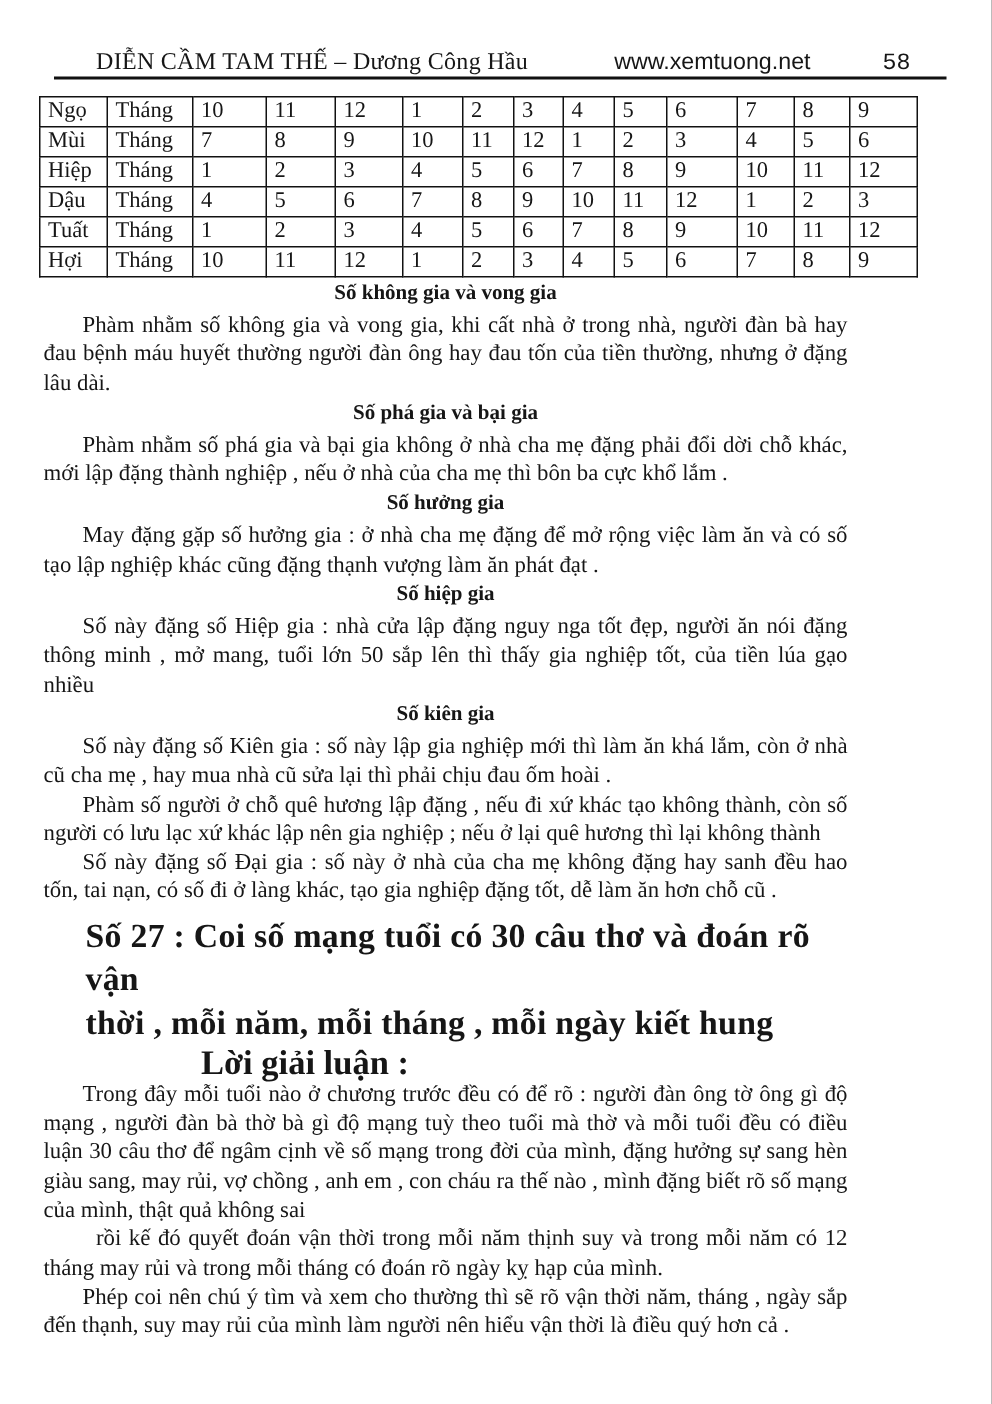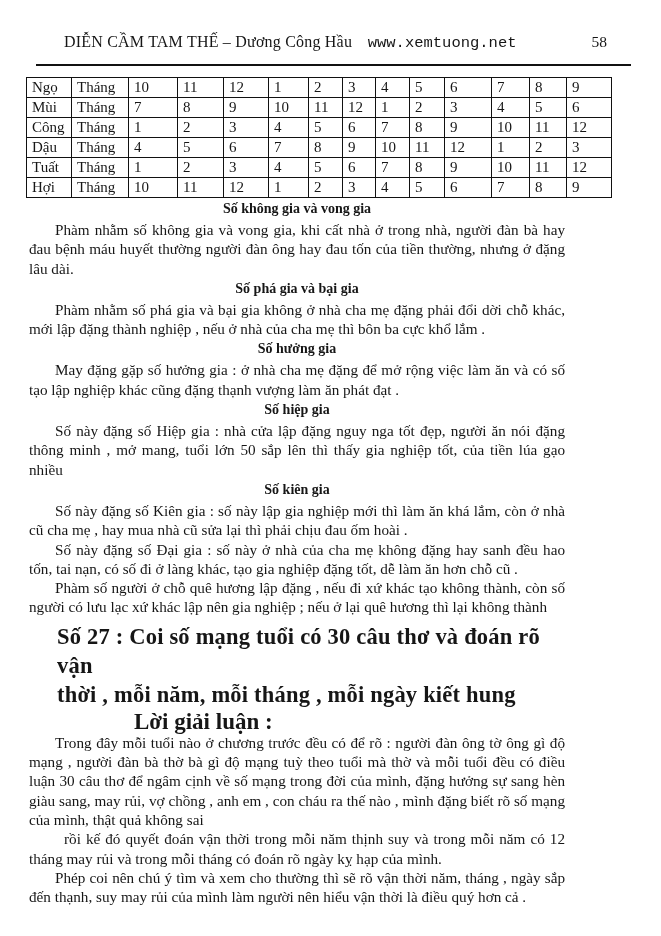--- a/index.html
+++ b/index.html
@@ -4,28 +4,27 @@
 <style>
   html,body{margin:0;padding:0;background:#888;}
   .page{
     width:661px;height:936px;background:#ffffff;color:#161616;
     font-family:"Liberation Serif", serif;
     position:relative;box-sizing:border-box;overflow:hidden;
   }
   
   .header{
     margin:33px 30px 0 36px;
-    padding-bottom:12px;
     border-bottom:2px solid #111;
     display:flex;align-items:baseline;
     font-size:16px;
   }
   .header .title{flex:1;margin-left:28px;letter-spacing:.2px;}
-  .header .site{font-family:Liberation Mono, monospace;font-size:15.5px;}
-  .header .pagenum{font-family:Liberation Serif, serif;font-size:15.5px;margin-left:75px;margin-right:24px;}
+  .header .site{font-family:Liberation Sans, sans-serif;font-size:15.5px;}
+  .header .pagenum{font-family:Liberation Mono, monospace;font-size:15.5px;margin-left:48px;margin-right:24px;}
   
   table.month-table{
     border-collapse:collapse;
     margin:11px 0 0 26px;
     table-layout:fixed;width:585px;padding-left:28px;
   }
   table.month-table td{
     border:1px solid #111;
     font-size:15px;line-height:17px;
     padding:0 0 1px 5px;height:18px;
@@ -107,21 +106,21 @@
         <td>11</td>
         <td>12</td>
         <td>1</td>
         <td>2</td>
         <td>3</td>
         <td>4</td>
         <td>5</td>
         <td>6</td>
       </tr>
       <tr>
-        <td>Công</td>
+        <td>Hiệp</td>
         <td>Tháng</td>
         <td>1</td>
         <td>2</td>
         <td>3</td>
         <td>4</td>
         <td>5</td>
         <td>6</td>
         <td>7</td>
         <td>8</td>
         <td>9</td>
@@ -190,22 +189,22 @@
 
     <div class="sec-heading">Số hưởng gia</div>
     <p class="para">May đặng gặp số hưởng gia : ở nhà cha mẹ đặng để mở rộng việc làm ăn và có số tạo lập nghiệp khác cũng đặng thạnh vượng làm ăn phát đạt .</p>
 
     <div class="sec-heading">Số hiệp gia</div>
     <p class="para">Số này đặng số Hiệp gia : nhà cửa lập đặng  nguy nga tốt đẹp, người ăn nói đặng thông minh , mở mang, tuổi lớn 50 sắp lên thì thấy gia nghiệp tốt, của tiền lúa gạo nhiều</p>
 
     <div class="sec-heading">Số kiên gia</div>
     <p class="para">Số này đặng số Kiên gia : số này lập gia nghiệp mới thì làm ăn khá lắm, còn ở nhà cũ cha mẹ , hay mua nhà cũ sửa lại thì phải chịu đau ốm hoài .</p>
 
+    <p class="para">Phàm số người ở chỗ quê hương lập đặng , nếu đi xứ khác tạo không thành, còn số người có lưu lạc xứ khác lập nên gia nghiệp ; nếu ở lại quê hương thì lại không thành</p>
     <p class="para">Số này đặng số Đại gia : số này ở nhà của cha mẹ không đặng hay sanh đều hao tốn, tai nạn, có số đi ở làng khác, tạo gia nghiệp đặng tốt, dễ làm ăn hơn chỗ cũ .</p>
-    <p class="para">Phàm số người ở chỗ quê hương lập đặng , nếu đi xứ khác tạo không thành, còn số người có lưu lạc xứ khác lập nên gia nghiệp ; nếu ở lại quê hương thì lại không thành</p>
 
     <div class="chapter-heading">
       <div>Số 27 : Coi số mạng tuổi có 30 câu thơ và đoán rõ vận</div>
       <div>thời , mỗi năm, mỗi tháng , mỗi ngày kiết hung</div>
     </div>
 
     <div class="sub-heading offset-1">Lời giải luận :</div>
     <p class="para">Trong đây mỗi tuổi nào ở chương trước đều có để rõ : người đàn ông tờ ông gì độ mạng , người đàn bà thờ bà gì độ mạng tuỳ theo tuổi mà thờ và mỗi tuổi đều có điều luận 30 câu thơ để ngâm cịnh về số mạng trong đời của mình, đặng hưởng sự sang hèn giàu sang, may rủi, vợ chồng , anh em , con cháu ra thế nào , mình đặng biết rõ số mạng của mình, thật quả không sai</p>
     <p class="para more-indent">rồi kế đó quyết đoán vận thời trong mỗi năm thịnh suy và trong mỗi năm có 12 tháng may rủi và trong mỗi tháng có đoán rõ ngày kỵ hạp của mình.</p>
     <p class="para">Phép coi nên chú ý tìm và xem cho thường thì sẽ rõ vận thời năm, tháng , ngày sắp đến thạnh, suy may rủi của mình làm người nên hiểu vận thời là điều quý hơn cả .</p>

